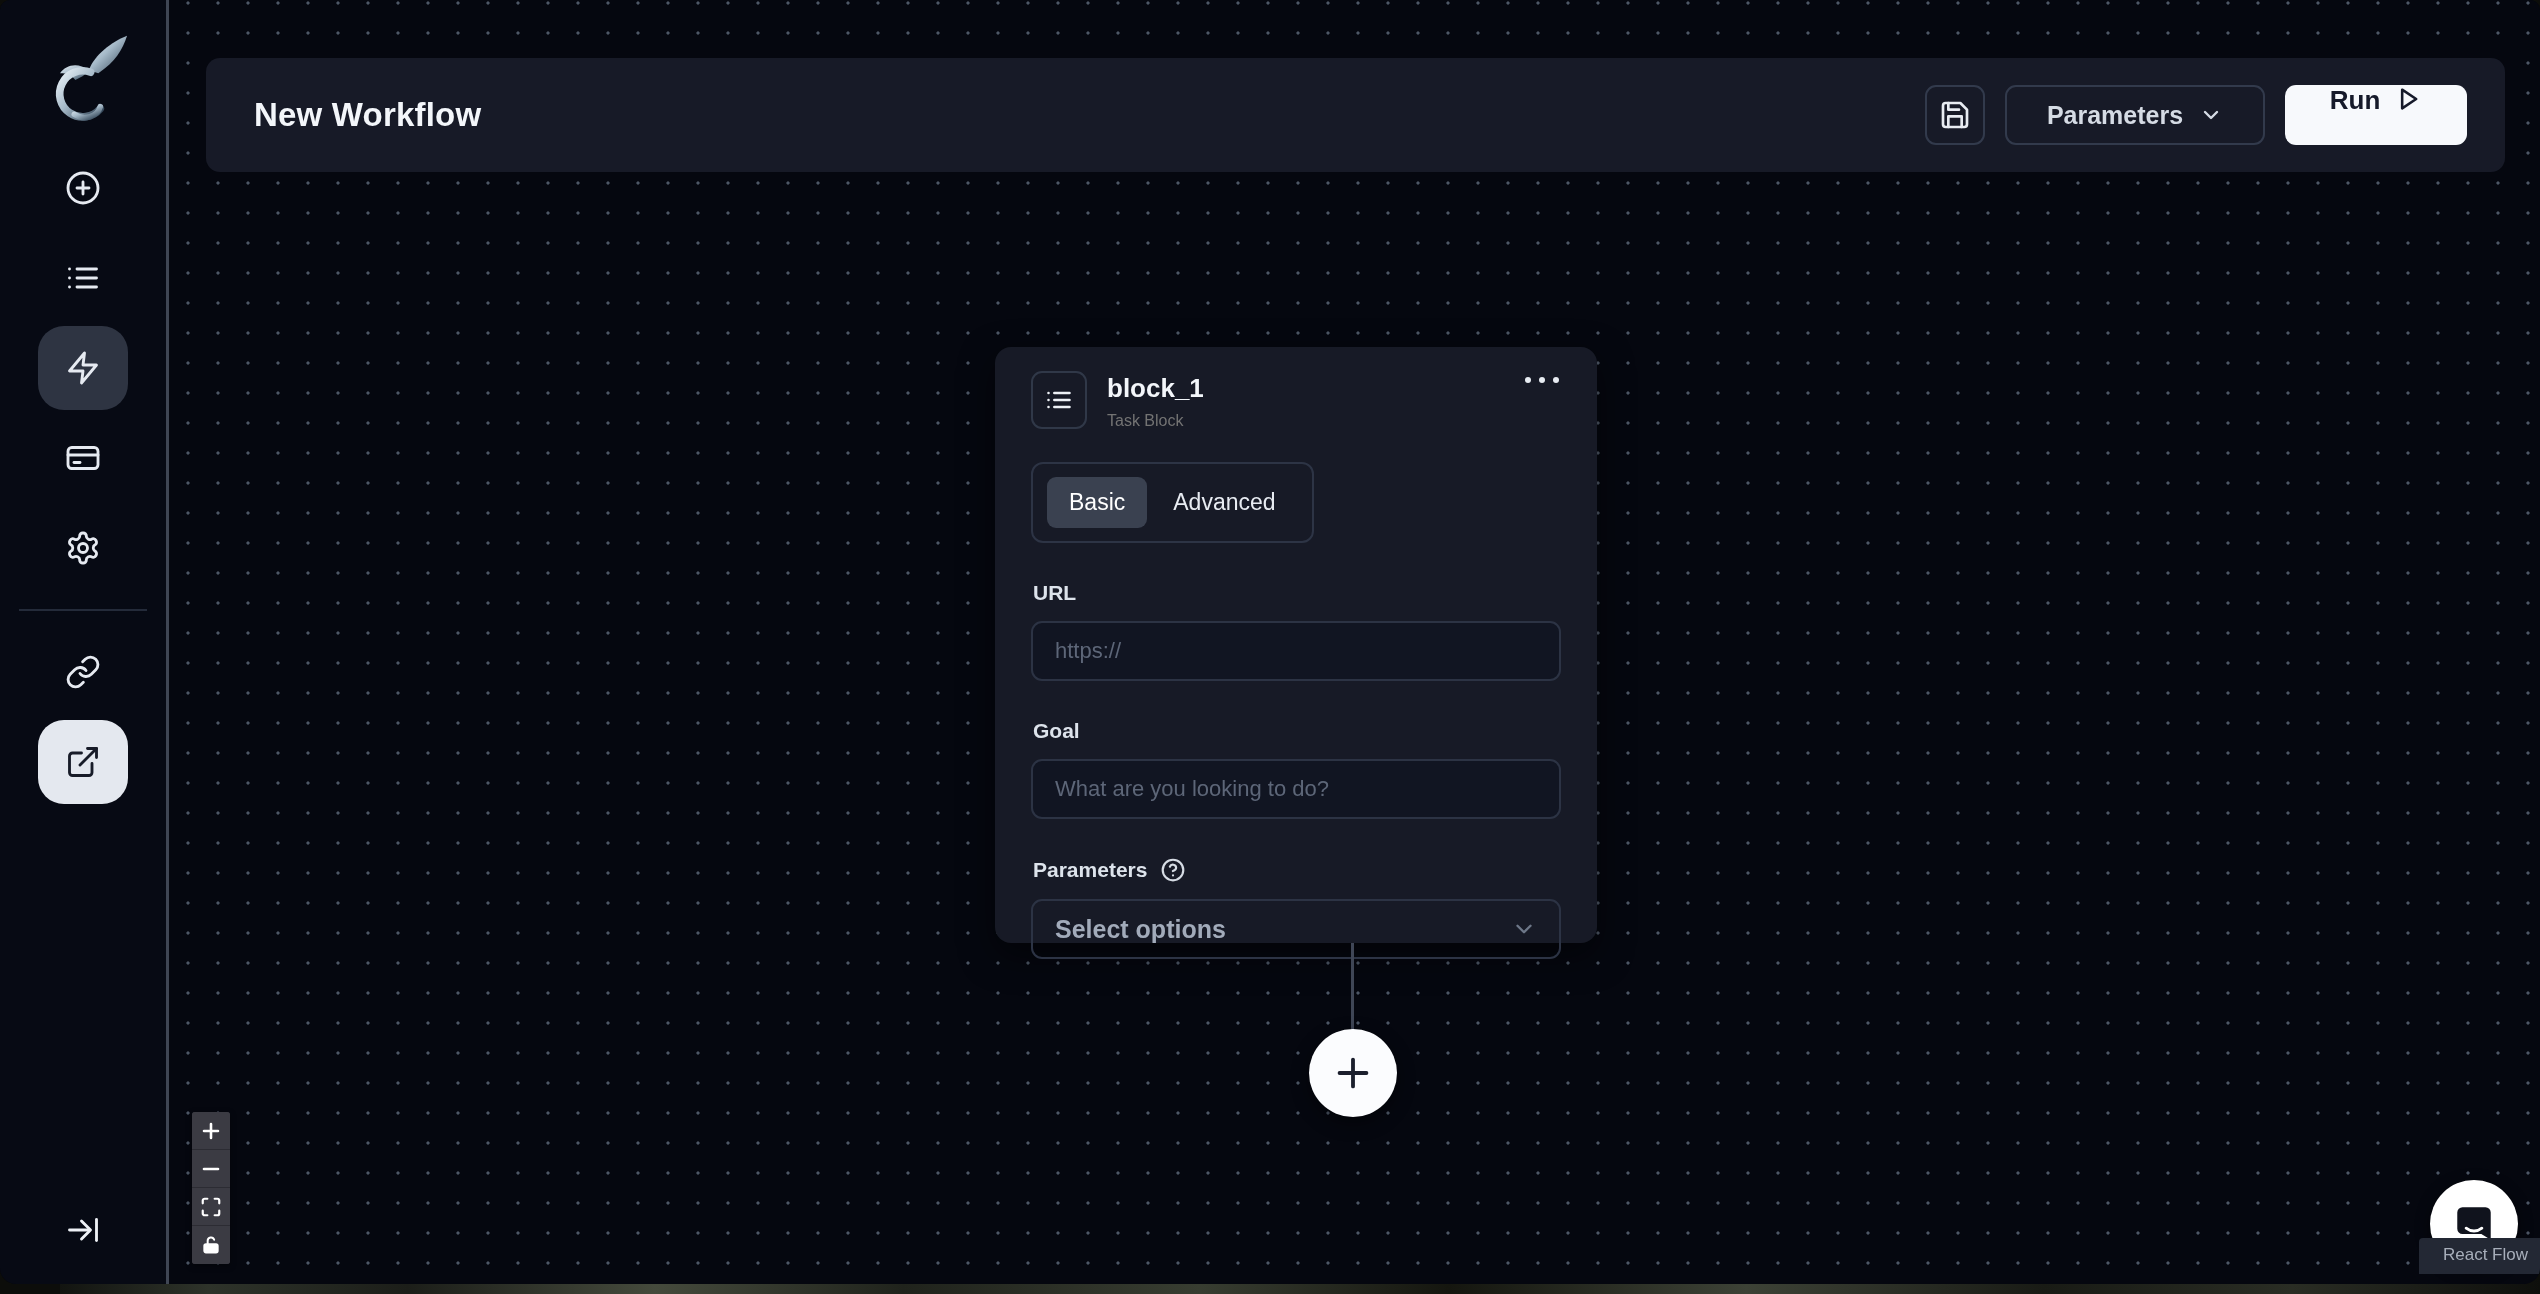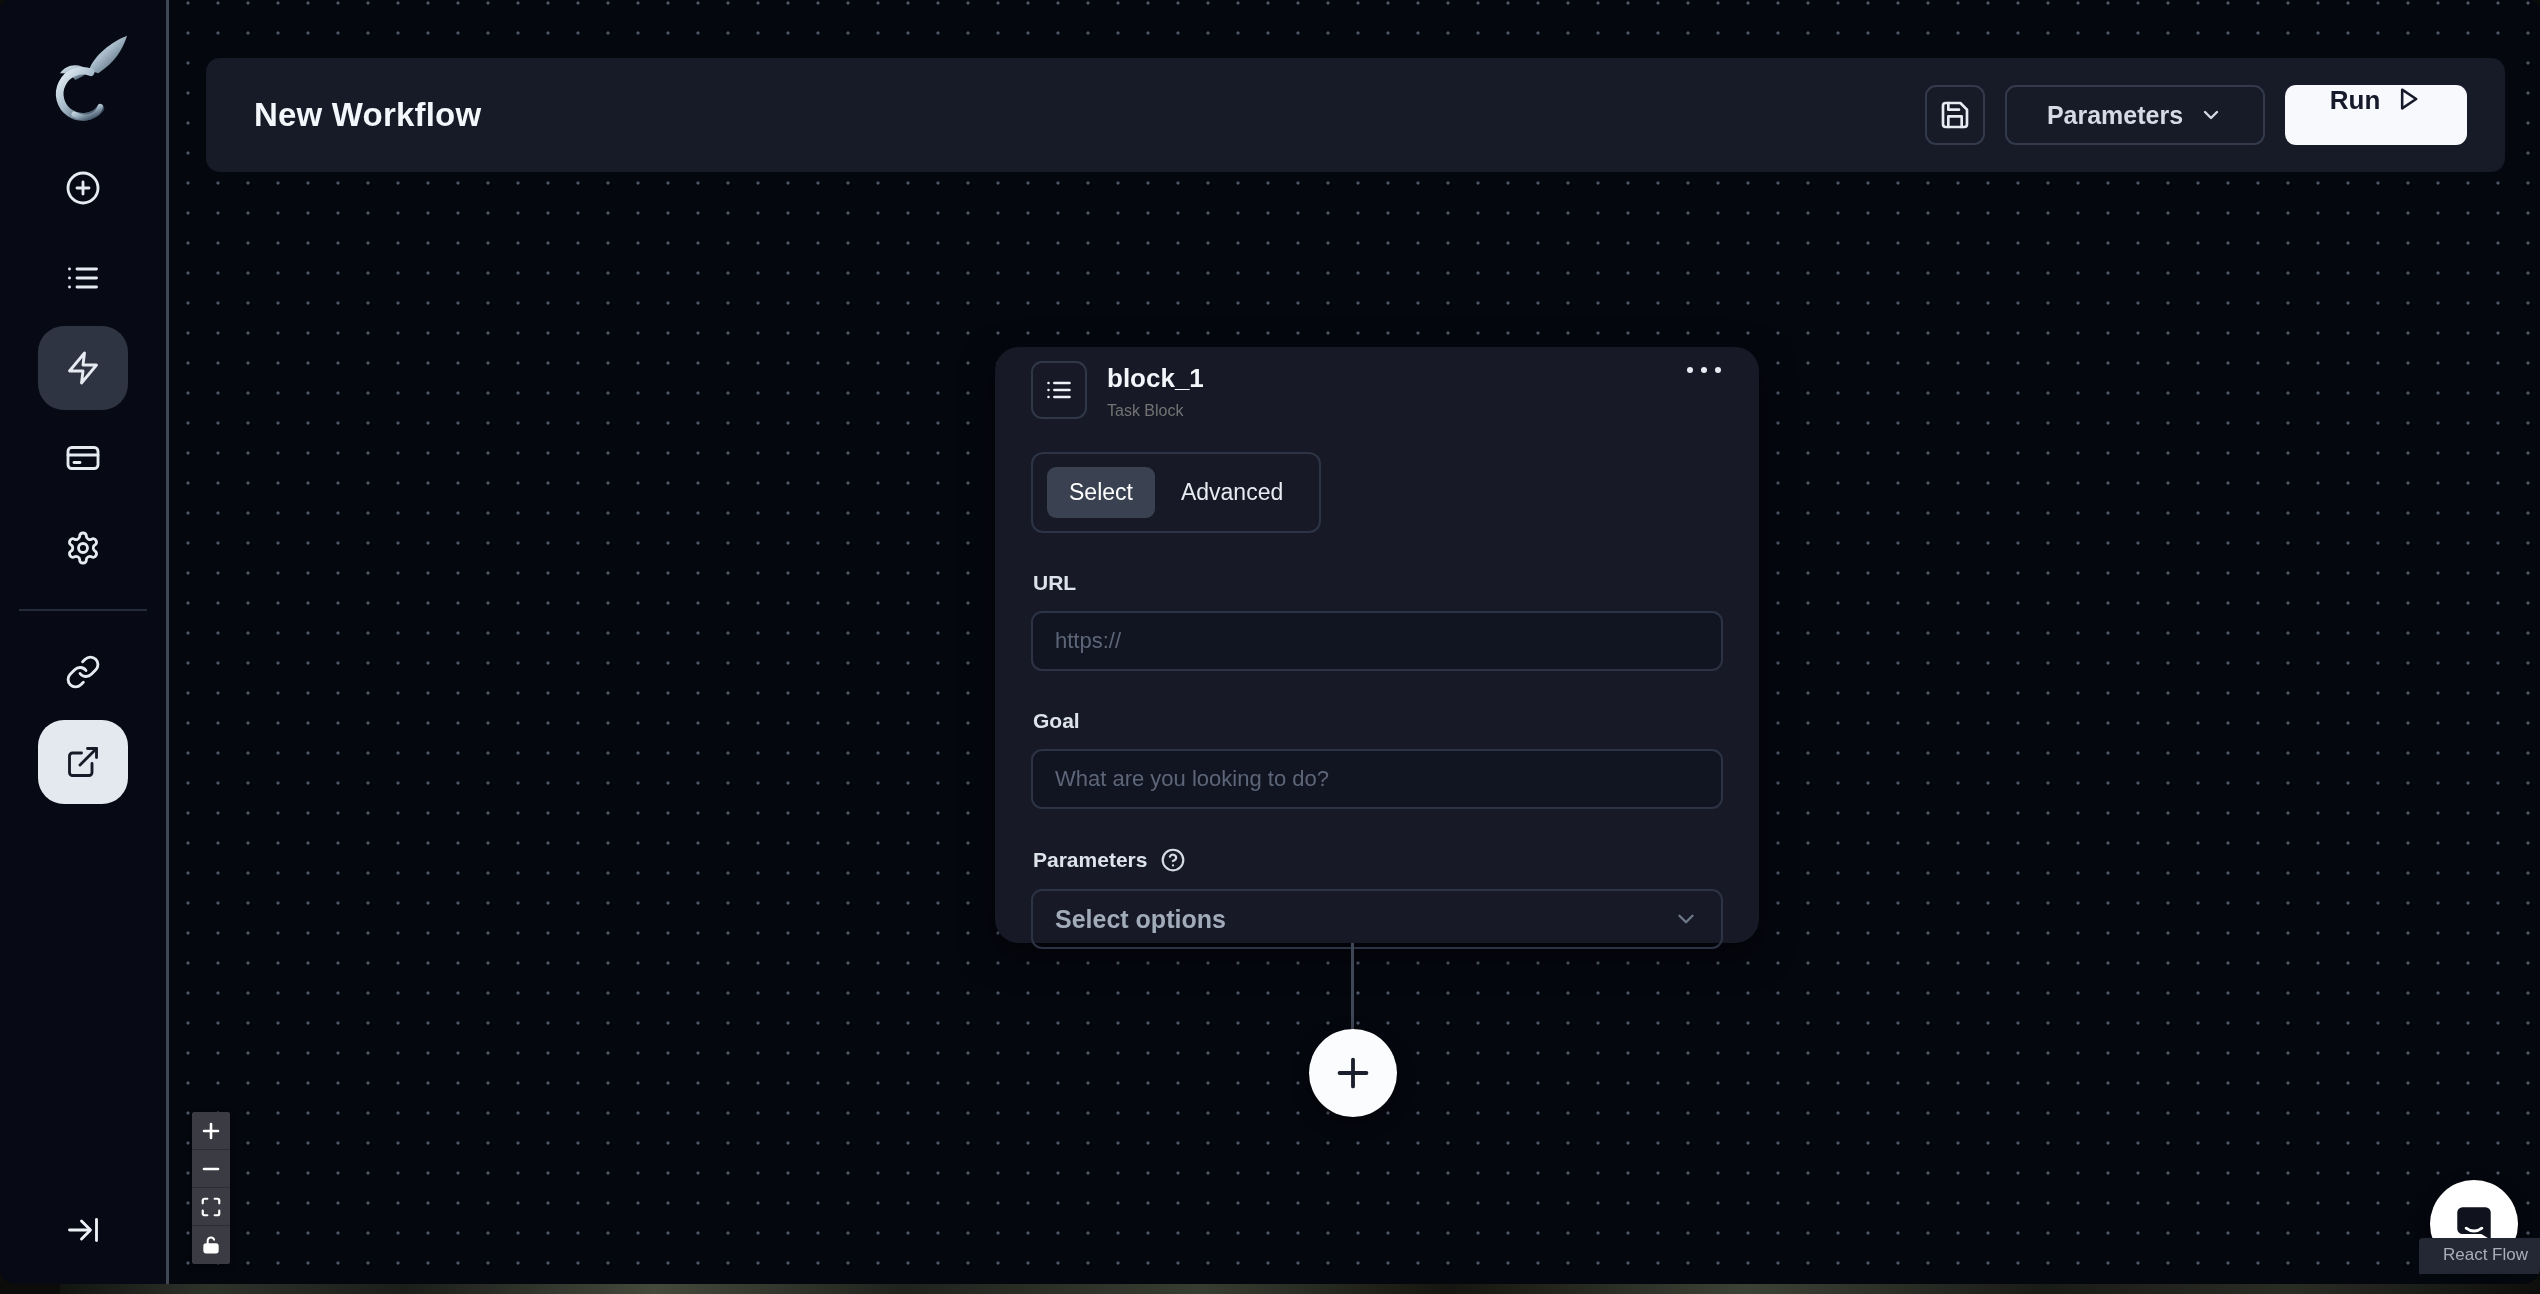--- a/index.html
+++ b/index.html
@@ -79,24 +79,24 @@
   }
   .run-btn {
     height: 60px; width: 182px; border-radius: 11px; border: none;
     background: #f7f9fc; color: #161a2a;
     font-size: 26px; font-weight: 700; font-family: inherit;
     display: flex; align-items: flex-start; justify-content: center; gap: 14px; cursor: pointer;
   }
 
   
   .node-card {
-    position: absolute; left: 826px; top: 347px; width: 764px; height: 596px;
-    background: #171a26; border-radius: 24px;
+    position: absolute; left: 826px; top: 347px; width: 602px; height: 596px;
+    background: #171a26; border-radius: 16px;
     box-shadow: 0 12px 34px rgba(0,0,0,.5);
-    padding: 14px 36px;
+    padding: 24px 36px;
   }
   .node-head { display: flex; align-items: flex-start; gap: 20px; }
   .node-icon-box {
     width: 56px; height: 58px; border-radius: 11px; border: 2px solid #303848;
     display: flex; align-items: center; justify-content: center; color: #eef1f6;
   }
   .node-titles { display: flex; flex-direction: column; gap: 8px; padding-top: 2px; }
   .node-name { font-size: 26px; font-weight: 600; color: #f3f6fa; }
   .node-type { font-size: 16px; color: #737373; }
   .node-menu { margin-left: auto; background: none; border: none; color: #e8ecf2; cursor: pointer; padding: 6px 2px; display: flex; gap: 8px; }
@@ -224,21 +224,21 @@
           <div class="node-type">Task Block</div>
         </div>
         <button class="node-menu" aria-label="node menu">
           <i></i>
             <i></i>
             <i></i>
         </button>
       </div>
 
       <div class="tabs">
-        <button class="tab active">Select</button>
+        <button class="tab active">Basic</button>
         <button class="tab">Advanced</button>
       </div>
 
       <div class="field-label">URL</div>
       <input class="text-input" type="text" placeholder="https://" style="">
 
       <div class="field-label">Goal</div>
       <input class="text-input" type="text" placeholder="What are you looking to do?" style="">
 
       <div class="field-label-row">

